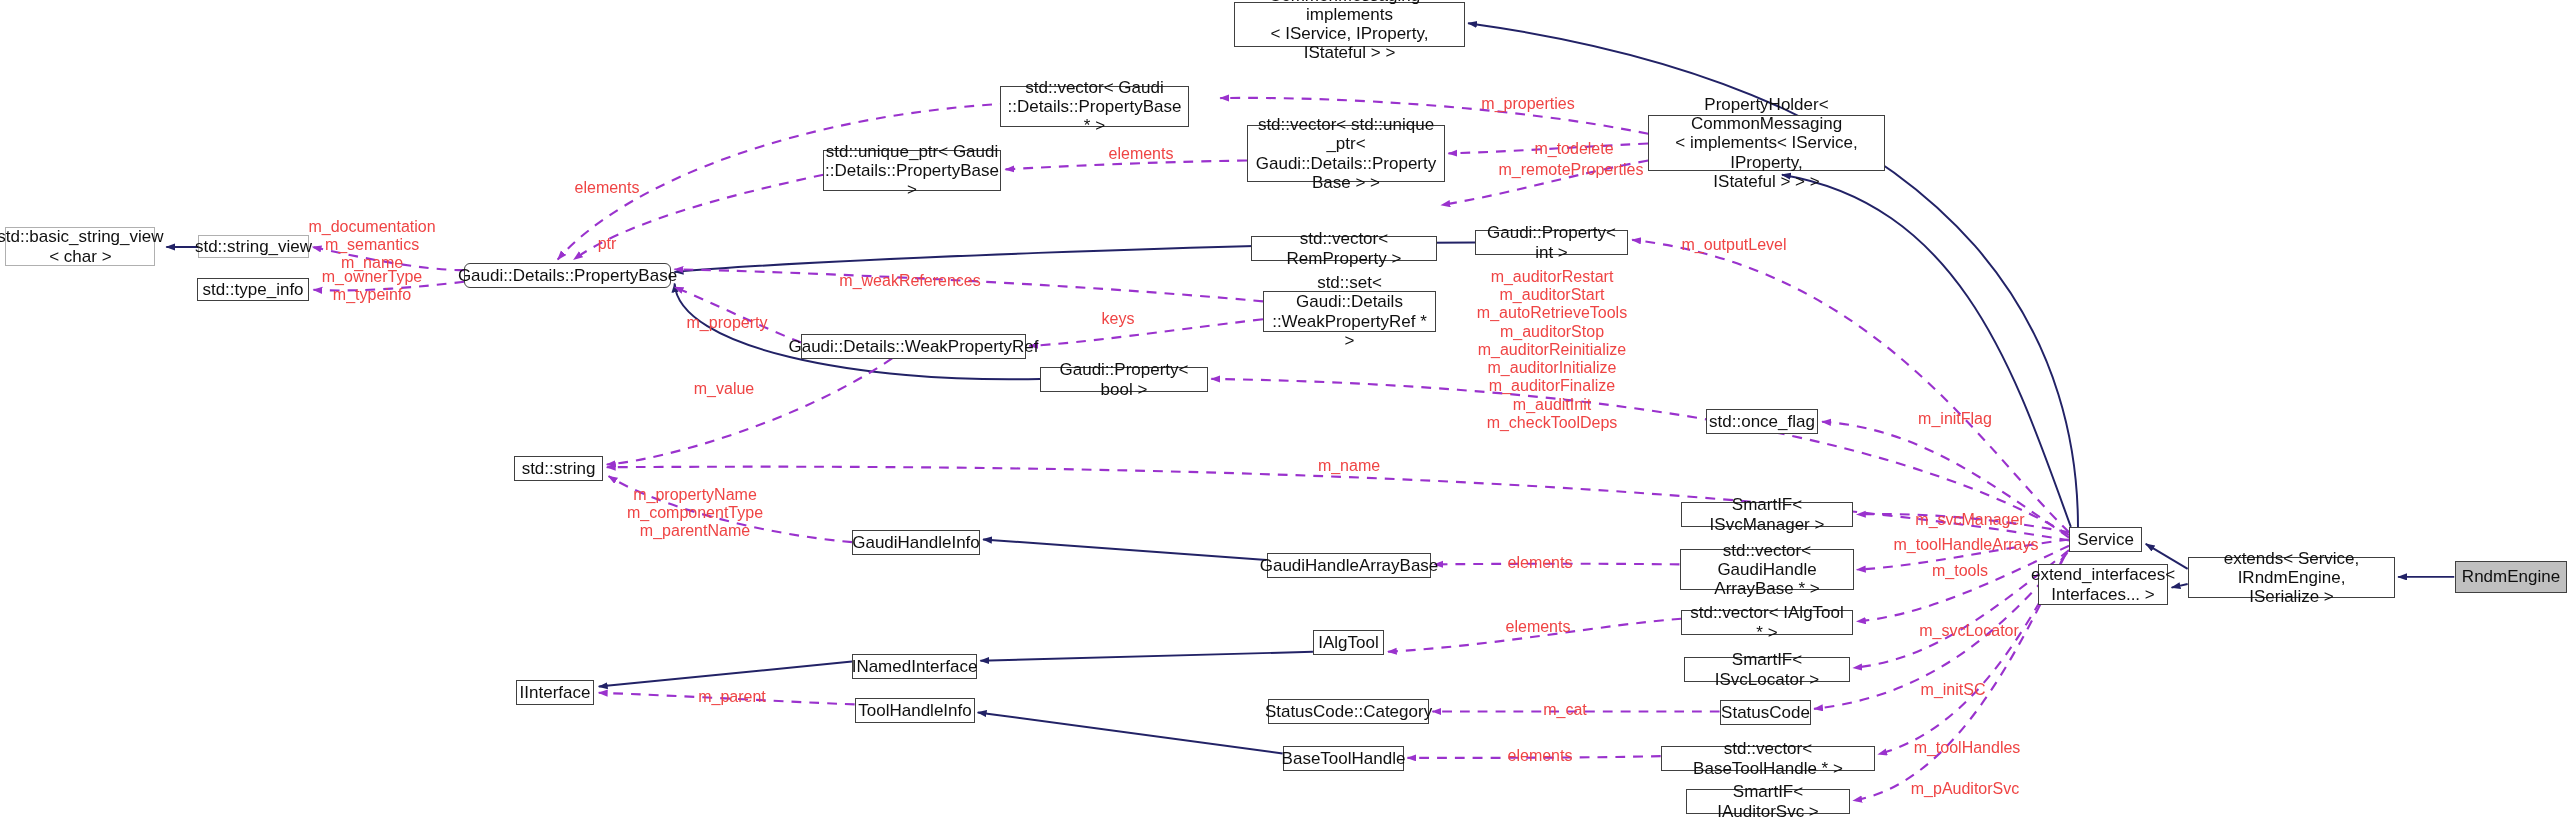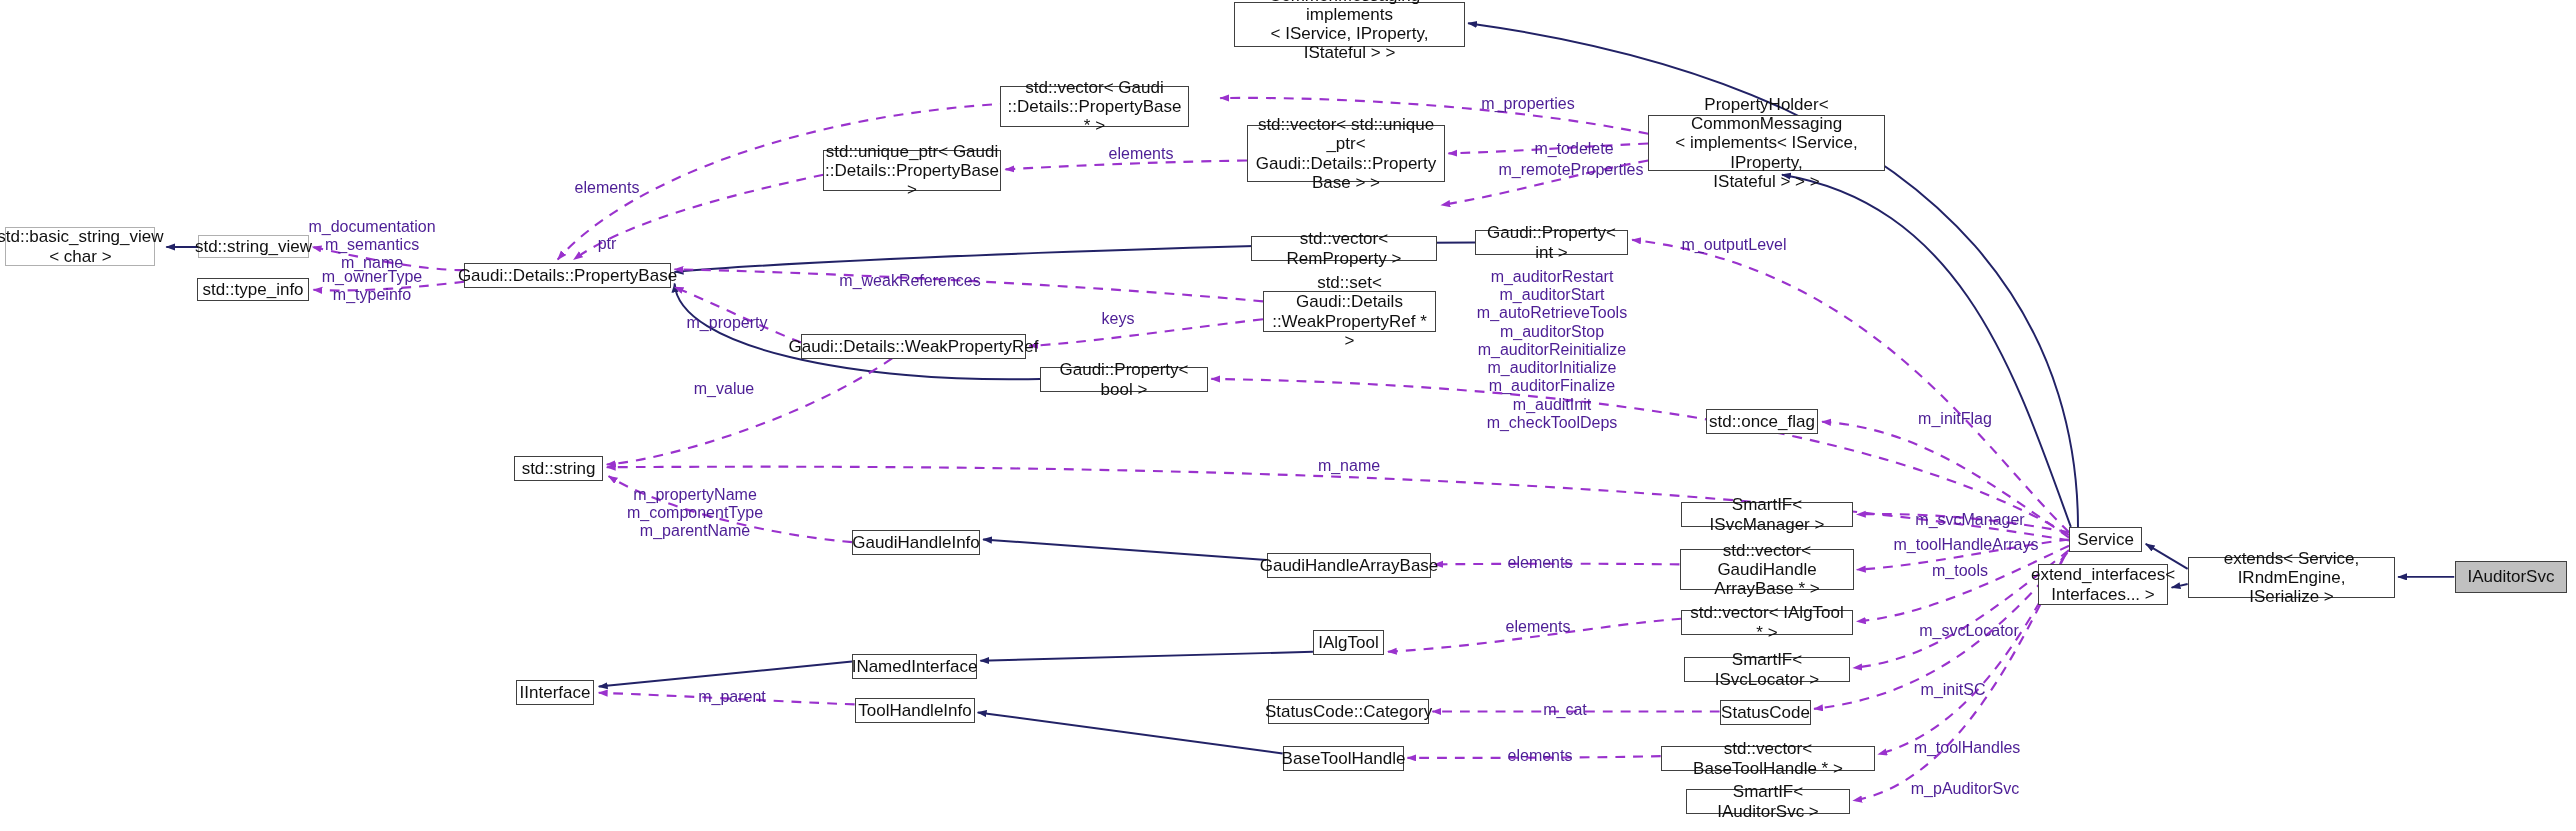--- a/index.html
+++ b/index.html
@@ -43,21 +43,21 @@
     border-color: #b0b0b0;
   }
   .node.highlight {
     background: #c0c0c0;
     border-color: #404040;
   }
   .edge-label {
     position: absolute;
     font-size: 16px;
     line-height: 1.14;
-    color: #4c1d95;
+    color: #ef4444;
     text-align: center;
     white-space: pre-line;
     z-index: 4;
     transform: translateX(-50%);
   }
 </style>
 </head>
 <body>
 
 <div id="diagram">
@@ -159,21 +159,21 @@
 
       <path d="M958,790 C900,788 760,780 671,777" marker-end="url(#use-arrow)"></path>
     </g>
   </svg>
 
   <div id="nodes">
       <div class="node light" style="left: 5.4px; top: 227px; width: 150px; height: 39px;">std::basic_string_view
 &lt; char &gt;</div>
       <div class="node light" style="left: 198px; top: 235px; width: 111px; height: 23px;">std::string_view</div>
       <div class="node" style="left: 197px; top: 278px; width: 112px; height: 23px;">std::type_info</div>
-      <div class="node" style="left: 464px; top: 263px; width: 207px; height: 25px;">Gaudi::Details::PropertyBase</div>
+      <div class="node" style="left: 464px; top: 263px; width: 207px; height: 25px; border-radius: 6px;">Gaudi::Details::PropertyBase</div>
       <div class="node" style="left: 1000px; top: 86px; width: 189px; height: 41px;">std::vector&lt; Gaudi
 ::Details::PropertyBase * &gt;</div>
       <div class="node" style="left: 823px; top: 150px; width: 178px; height: 41px;">std::unique_ptr&lt; Gaudi
 ::Details::PropertyBase &gt;</div>
       <div class="node" style="left: 1247px; top: 125px; width: 198px; height: 57px;">std::vector&lt; std::unique
 _ptr&lt; Gaudi::Details::Property
 Base &gt; &gt;</div>
       <div class="node" style="left: 1251px; top: 196px; width: 186px; height: 25px; margin-top: 40px;">std::vector&lt; RemProperty &gt;</div>
       <div class="node" style="left: 1234px; top: 1.8px; width: 231px; height: 45px;">CommonMessaging&lt; implements
 &lt; IService, IProperty, IStateful &gt; &gt;</div>
@@ -201,21 +201,21 @@
       <div class="node" style="left: 1720px; top: 700px; width: 91px; height: 25px;">StatusCode</div>
       <div class="node" style="left: 855px; top: 698px; width: 120px; height: 25px;">ToolHandleInfo</div>
       <div class="node" style="left: 1283px; top: 746px; width: 121px; height: 25px;">BaseToolHandle</div>
       <div class="node" style="left: 1661px; top: 746px; width: 214px; height: 25px;">std::vector&lt; BaseToolHandle * &gt;</div>
       <div class="node" style="left: 1686px; top: 789px; width: 164px; height: 25px;">SmartIF&lt; IAuditorSvc &gt;</div>
       <div class="node" style="left: 2069px; top: 527px; width: 73px; height: 25px;">Service</div>
       <div class="node" style="left: 2038px; top: 564px; width: 130px; height: 41px;">extend_interfaces&lt;
 Interfaces... &gt;</div>
       <div class="node" style="left: 2188px; top: 557px; width: 207px; height: 41px;">extends&lt; Service, IRndmEngine,
 ISerialize &gt;</div>
-      <div class="node highlight" style="left: 2455px; top: 561px; width: 112px; height: 32px;">IAuditorSvc</div>
+      <div class="node highlight" style="left: 2455px; top: 561px; width: 112px; height: 32px;">RndmEngine</div>
     </div>
   <div id="labels">
       <div class="edge-label" style="left: 607px; top: 179px;">elements</div>
       <div class="edge-label" style="left: 607px; top: 235px;">ptr</div>
       <div class="edge-label" style="left: 1141px; top: 145px;">elements</div>
       <div class="edge-label" style="left: 1528px; top: 95px;">m_properties</div>
       <div class="edge-label" style="left: 1574px; top: 140px;">m_todelete</div>
       <div class="edge-label" style="left: 1571px; top: 161px;">m_remoteProperties</div>
       <div class="edge-label" style="left: 372px; top: 218px;">m_documentation
 m_semantics

